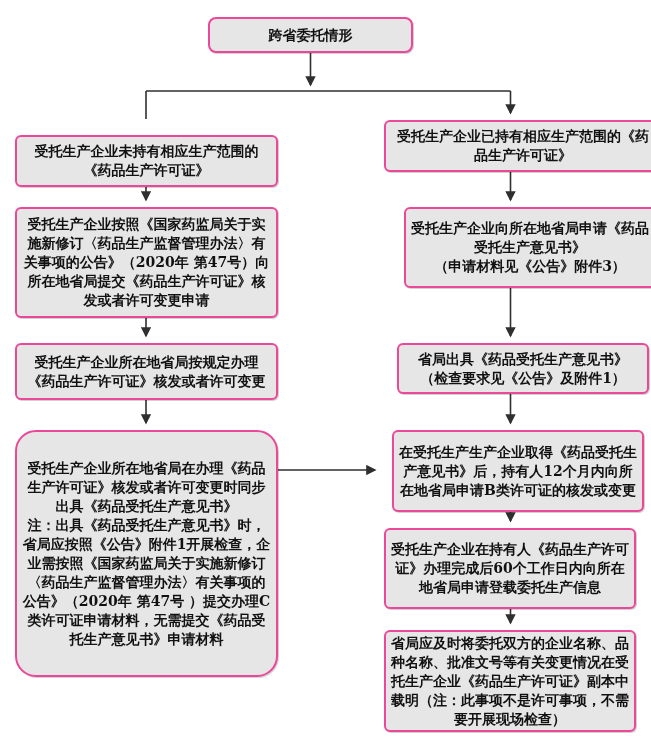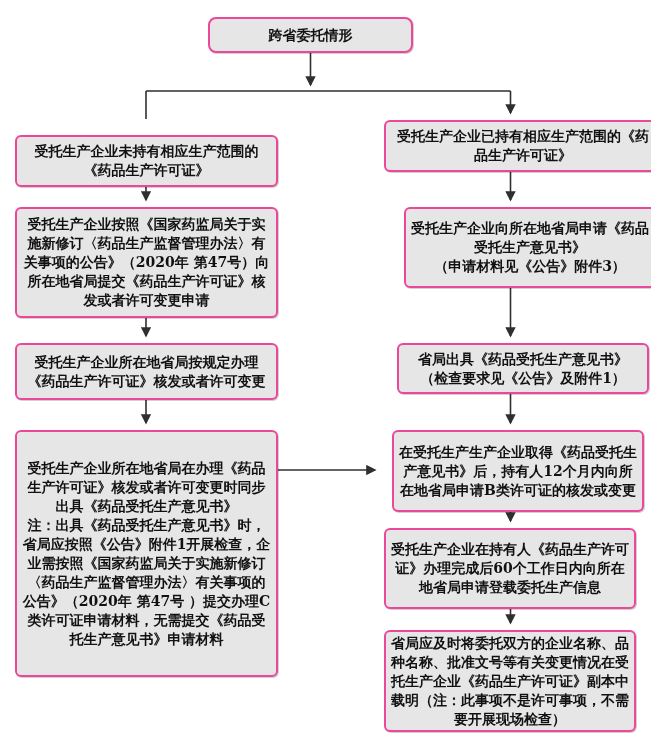--- a/index.html
+++ b/index.html
@@ -29,21 +29,21 @@
     padding:16px 5px;
     white-space:pre-line;
     box-shadow:1px 1px 0 rgba(0,0,0,0.18);
   }
   .node.root{border-radius:8px;}
   
   .n-root{left:208px;top:17px;width:205px;height:31px;}
   .n-l1{left:15px;top:120px;width:263px;height:52px;margin-top:15px;}
   .n-l2{left:15px;top:207px;width:263px;height:111px;}
   .n-l3{left:15px;top:343px;width:263px;height:57px;}
-  .n-l4{left:15px;top:430px;width:263px;height:247px;}
+  .n-l4{left:15px;top:430px;width:263px;height:247px;border-radius:21px;}
   .n-r1{left:384px;top:120px;width:278px;height:52px;}
   .n-r2{left:404px;top:207px;width:252px;height:81px;}
   .n-r3{left:384px;top:343px;width:252px;height:51px;margin-left:13px;}
   .n-r4{left:392px;top:430px;width:252px;height:82px;}
   .n-r5{left:384px;top:528px;width:252px;height:81px;}
   .n-r6{left:384px;top:630px;width:252px;height:102px;}
 </style>
 </head>
 <body>
 

